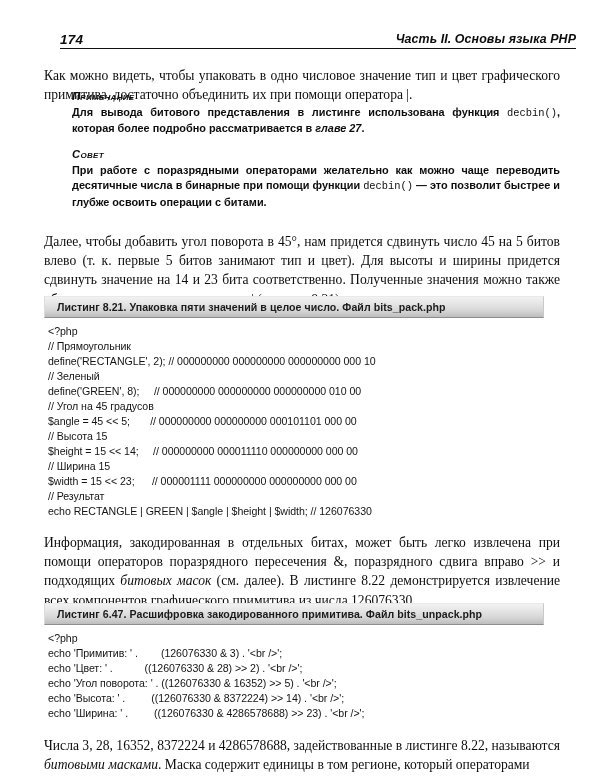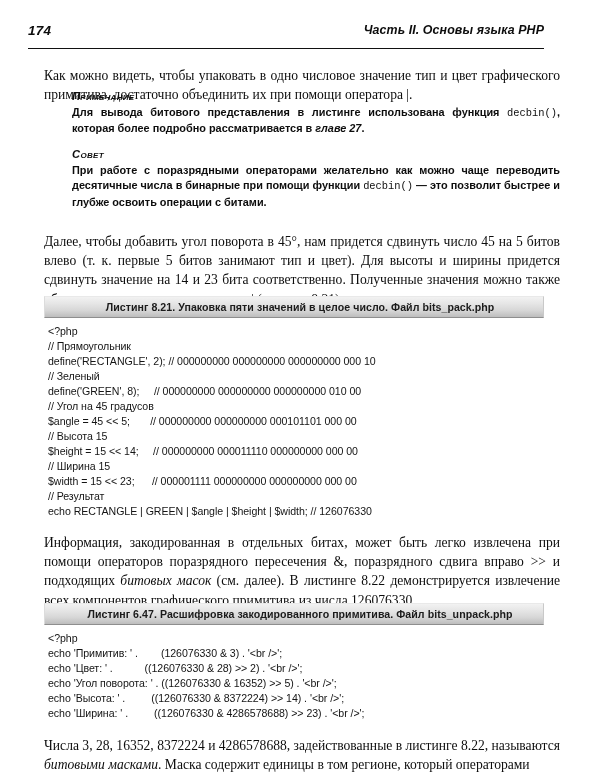--- a/index.html
+++ b/index.html
@@ -22,27 +22,27 @@
     left: 0; top: 0;
     width: 600px;
     height: 784px;
     box-sizing: border-box;
     padding: 0;
   }
 
   
   .runhead {
     position: absolute;
-    left: 28px;
+    left: 60px;
     top: 22px;
     width: 516px;
     height: 26px;
     border-bottom: 1.6px solid #111;
     display: flex;
-    align-items: flex-start;
+    align-items: flex-end;
     justify-content: space-between;
   }
   .runhead .folio {
     font-family: "Liberation Sans", "DejaVu Sans", sans-serif;
     font-style: italic;
     font-weight: bold;
     font-size: 13.5px;
     letter-spacing: .2px;
     line-height: 17px;
   }
@@ -111,21 +111,20 @@
     height: 22px;
     box-sizing: border-box;
     background: linear-gradient(180deg,
         #f2f2f2 0%, #e6e6e6 32%, #d6d6d6 68%, #bdbdbd 100%);
     border-top: 1px solid #e9e9e9;
     border-left: 1px solid #dcdcdc;
     border-right: 1px solid #c9c9c9;
     border-bottom: 1px solid #8e8e8e;
     display: flex;
     align-items: center;
-    justify-content: center;
   }
   .listing-bar span {
     font-family: "Liberation Sans", "DejaVu Sans", sans-serif;
     font-weight: bold;
     font-size: 10.6px;
     color: #1b1b1b;
     padding-left: 12px;
     letter-spacing: .05px;
     white-space: nowrap;
   }

